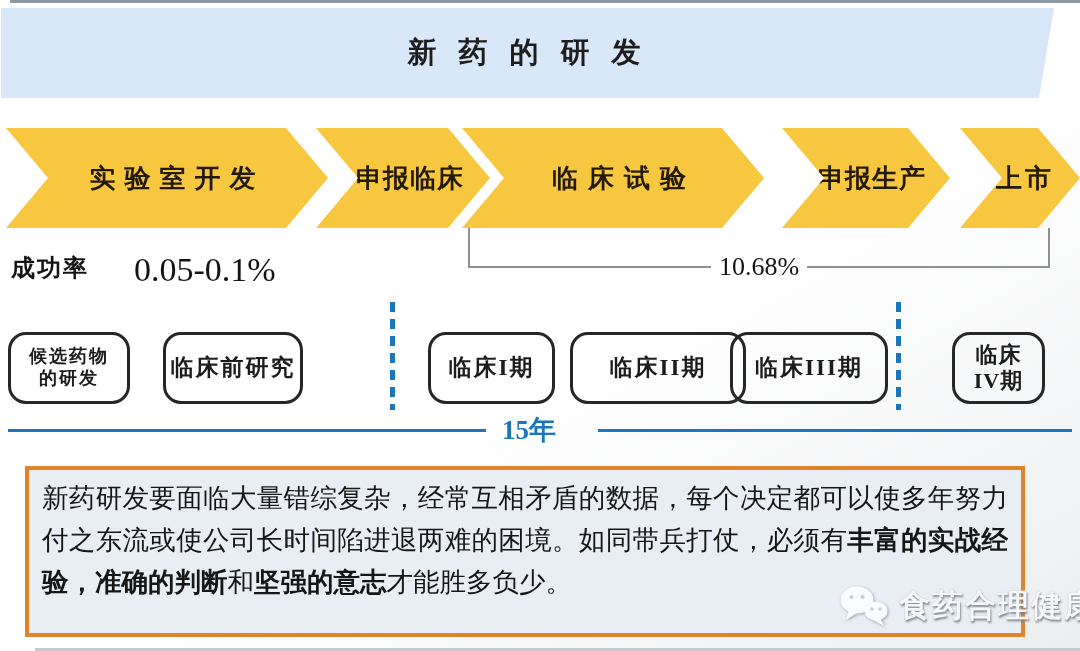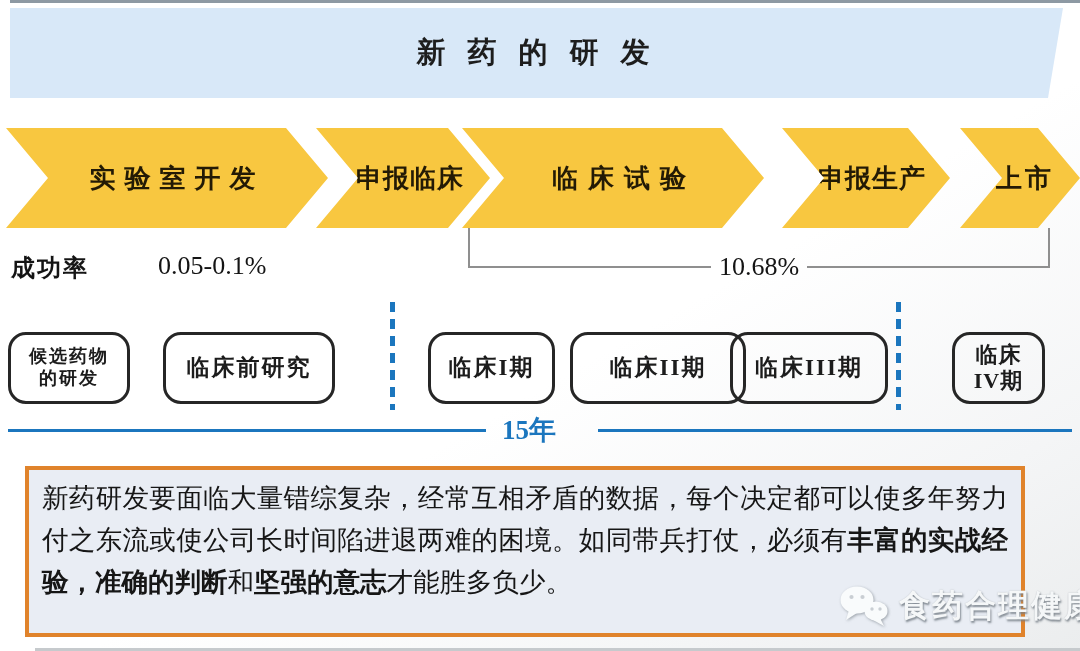--- a/index.html
+++ b/index.html
@@ -6,21 +6,21 @@
   body { font-family: "Liberation Sans", sans-serif; background:#ffffff; }
   .stage {
     position:relative; width:1080px; height:651px; overflow:hidden;
     background: linear-gradient(150deg, #ffffff 55%, #f4f5f6 82%, #ebedee 100%);
   }
   .edge-top { position:absolute; top:0; left:10px; right:0; height:3px; background:#8d99a3; }
   .edge-bottom { position:absolute; bottom:0; left:35px; right:0; height:3px; background:#c6cacd; }
 
   
   .banner {
-    position:absolute; left:10px; top:8px; width:1053px; height:90px;
+    position:absolute; left:1px; top:8px; width:1053px; height:90px;
     background:#D8E8F8;
     clip-path: polygon(0 0, 100% 0, calc(100% - 15px) 100%, 0 100%);
     display:flex; align-items:center; justify-content:center;
   }
   .banner-title {
     font-family:"Liberation Sans","DejaVu Sans",sans-serif;
     font-weight:bold; font-size:29px; color:#1d1d1d; letter-spacing:7px;
   }
 
   
@@ -37,21 +37,21 @@
   .a4 { left:782px; width:168px; letter-spacing:1px;  padding-left:12px; }
   .a5 { left:960px; width:120px; letter-spacing:3px;  padding-left:10px; }
 
   
   .rate-label {
     position:absolute; left:11px; top:252px; font-family:"Liberation Serif","DejaVu Serif",serif;
     font-weight:bold; font-size:24px; color:#141414; letter-spacing:2px;
   }
   .rate-lab {
     position:absolute; left:134px; top:251px; font-family:"Liberation Serif","DejaVu Serif",serif;
-    font-size:26px; color:#141414;margin-left:24px;
+    font-size:34px; color:#141414;
   }
   .bracket { position:absolute; left:468px; top:228px; width:582px; height:56px; }
   .tick { position:absolute; top:0; width:2px; height:39px; background:#8F8F8F; }
   .tick-l { left:0; } .tick-r { right:0; }
   .bracket-row { position:absolute; top:24px; left:0; right:0; display:flex; align-items:center; }
   .bracket-seg { flex:1; height:2px; background:#8F8F8F; }
   .bracket-label {
     padding:0 8px; font-family:"Liberation Serif","DejaVu Serif",serif;
     font-size:26px; color:#141414; white-space:nowrap;
   }
@@ -66,21 +66,21 @@
   
   .pbox {
     position:absolute; top:332px; height:72px;
     border:3px solid #262626; border-radius:18px;
     display:flex; align-items:center; justify-content:center; text-align:center;
     font-family:"Liberation Serif","DejaVu Serif",serif;
     font-weight:600; font-size:23px; color:#1c1c1c;
     line-height:1.2; letter-spacing:2px; white-space:pre-line;
   }
   .b1 { left:8px;   width:122px; font-size:18px; }
-  .b2 { left:163px; width:172px;text-align:right; }
+  .b2 { left:163px; width:140px;text-align:right; }
   .b3 { left:428px; width:127px; }
   .b4 { left:570px; width:176px; }
   .b5 { left:730px; width:158px; }
   .b6 { left:952px; width:93px;  font-size:22px; letter-spacing:1px; }
 
   
   .timeline {
     position:absolute; left:8px; right:8px; top:414px; height:32px;
     display:flex; align-items:center;
   }

